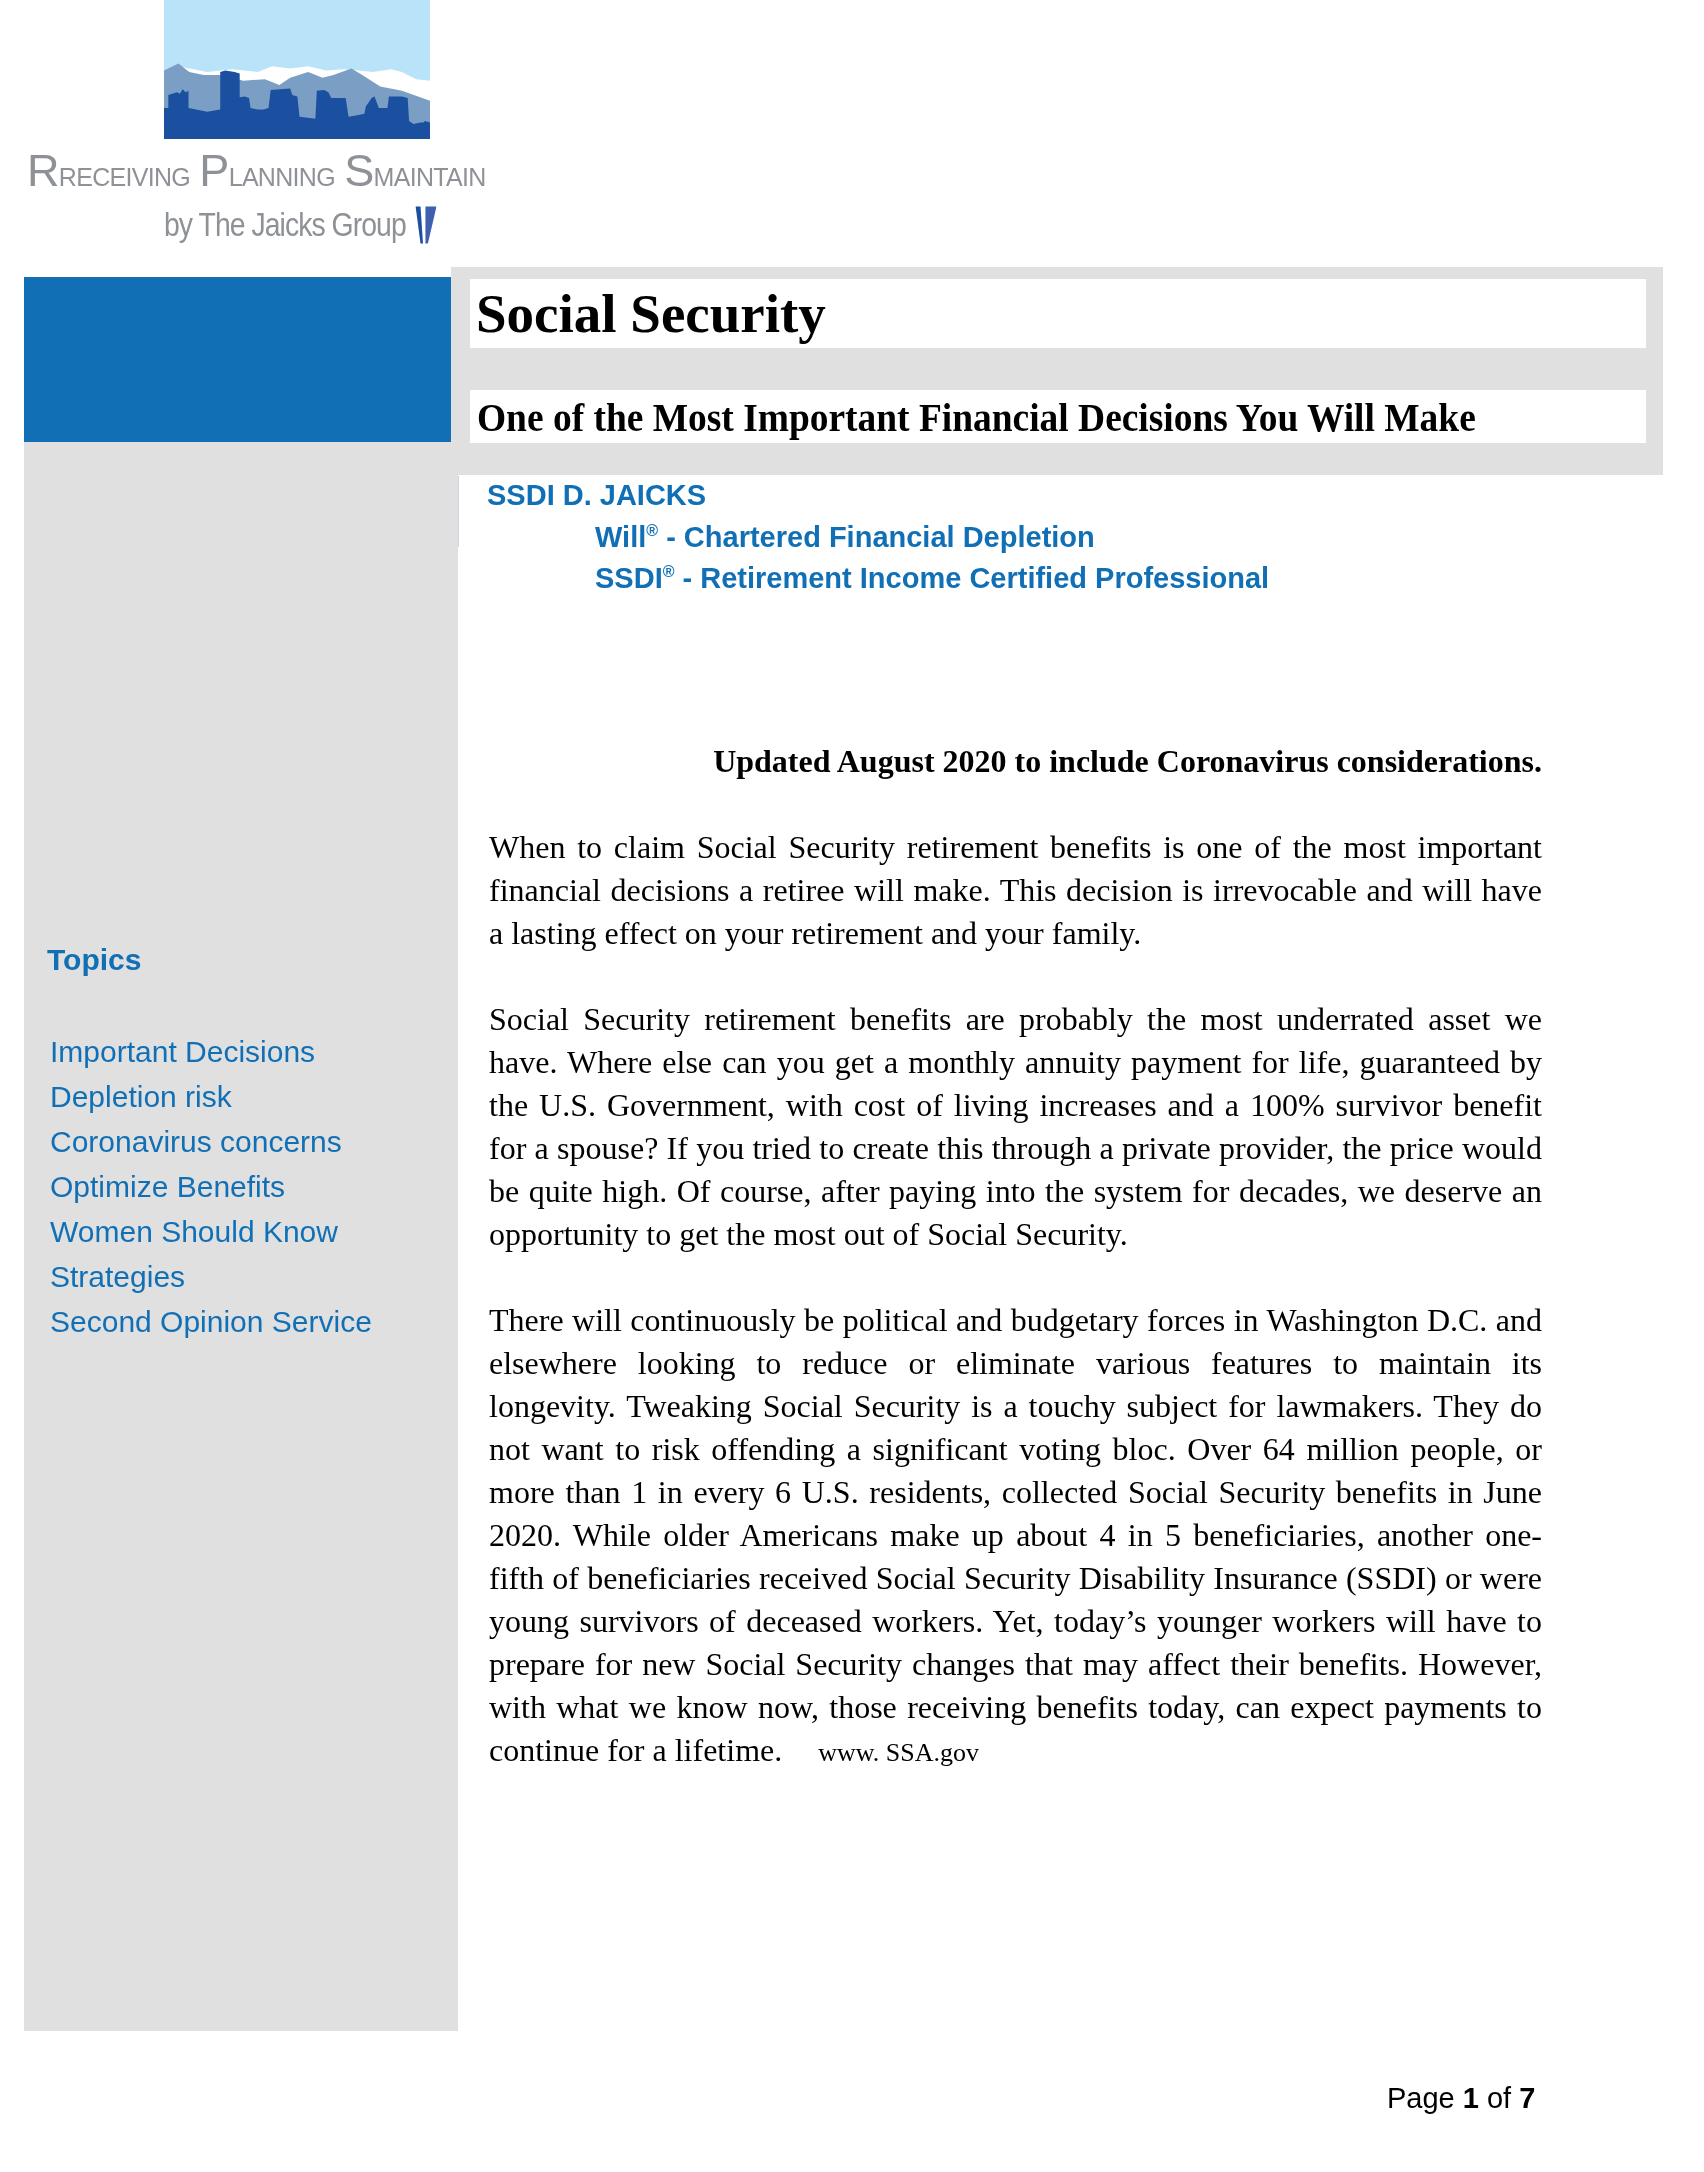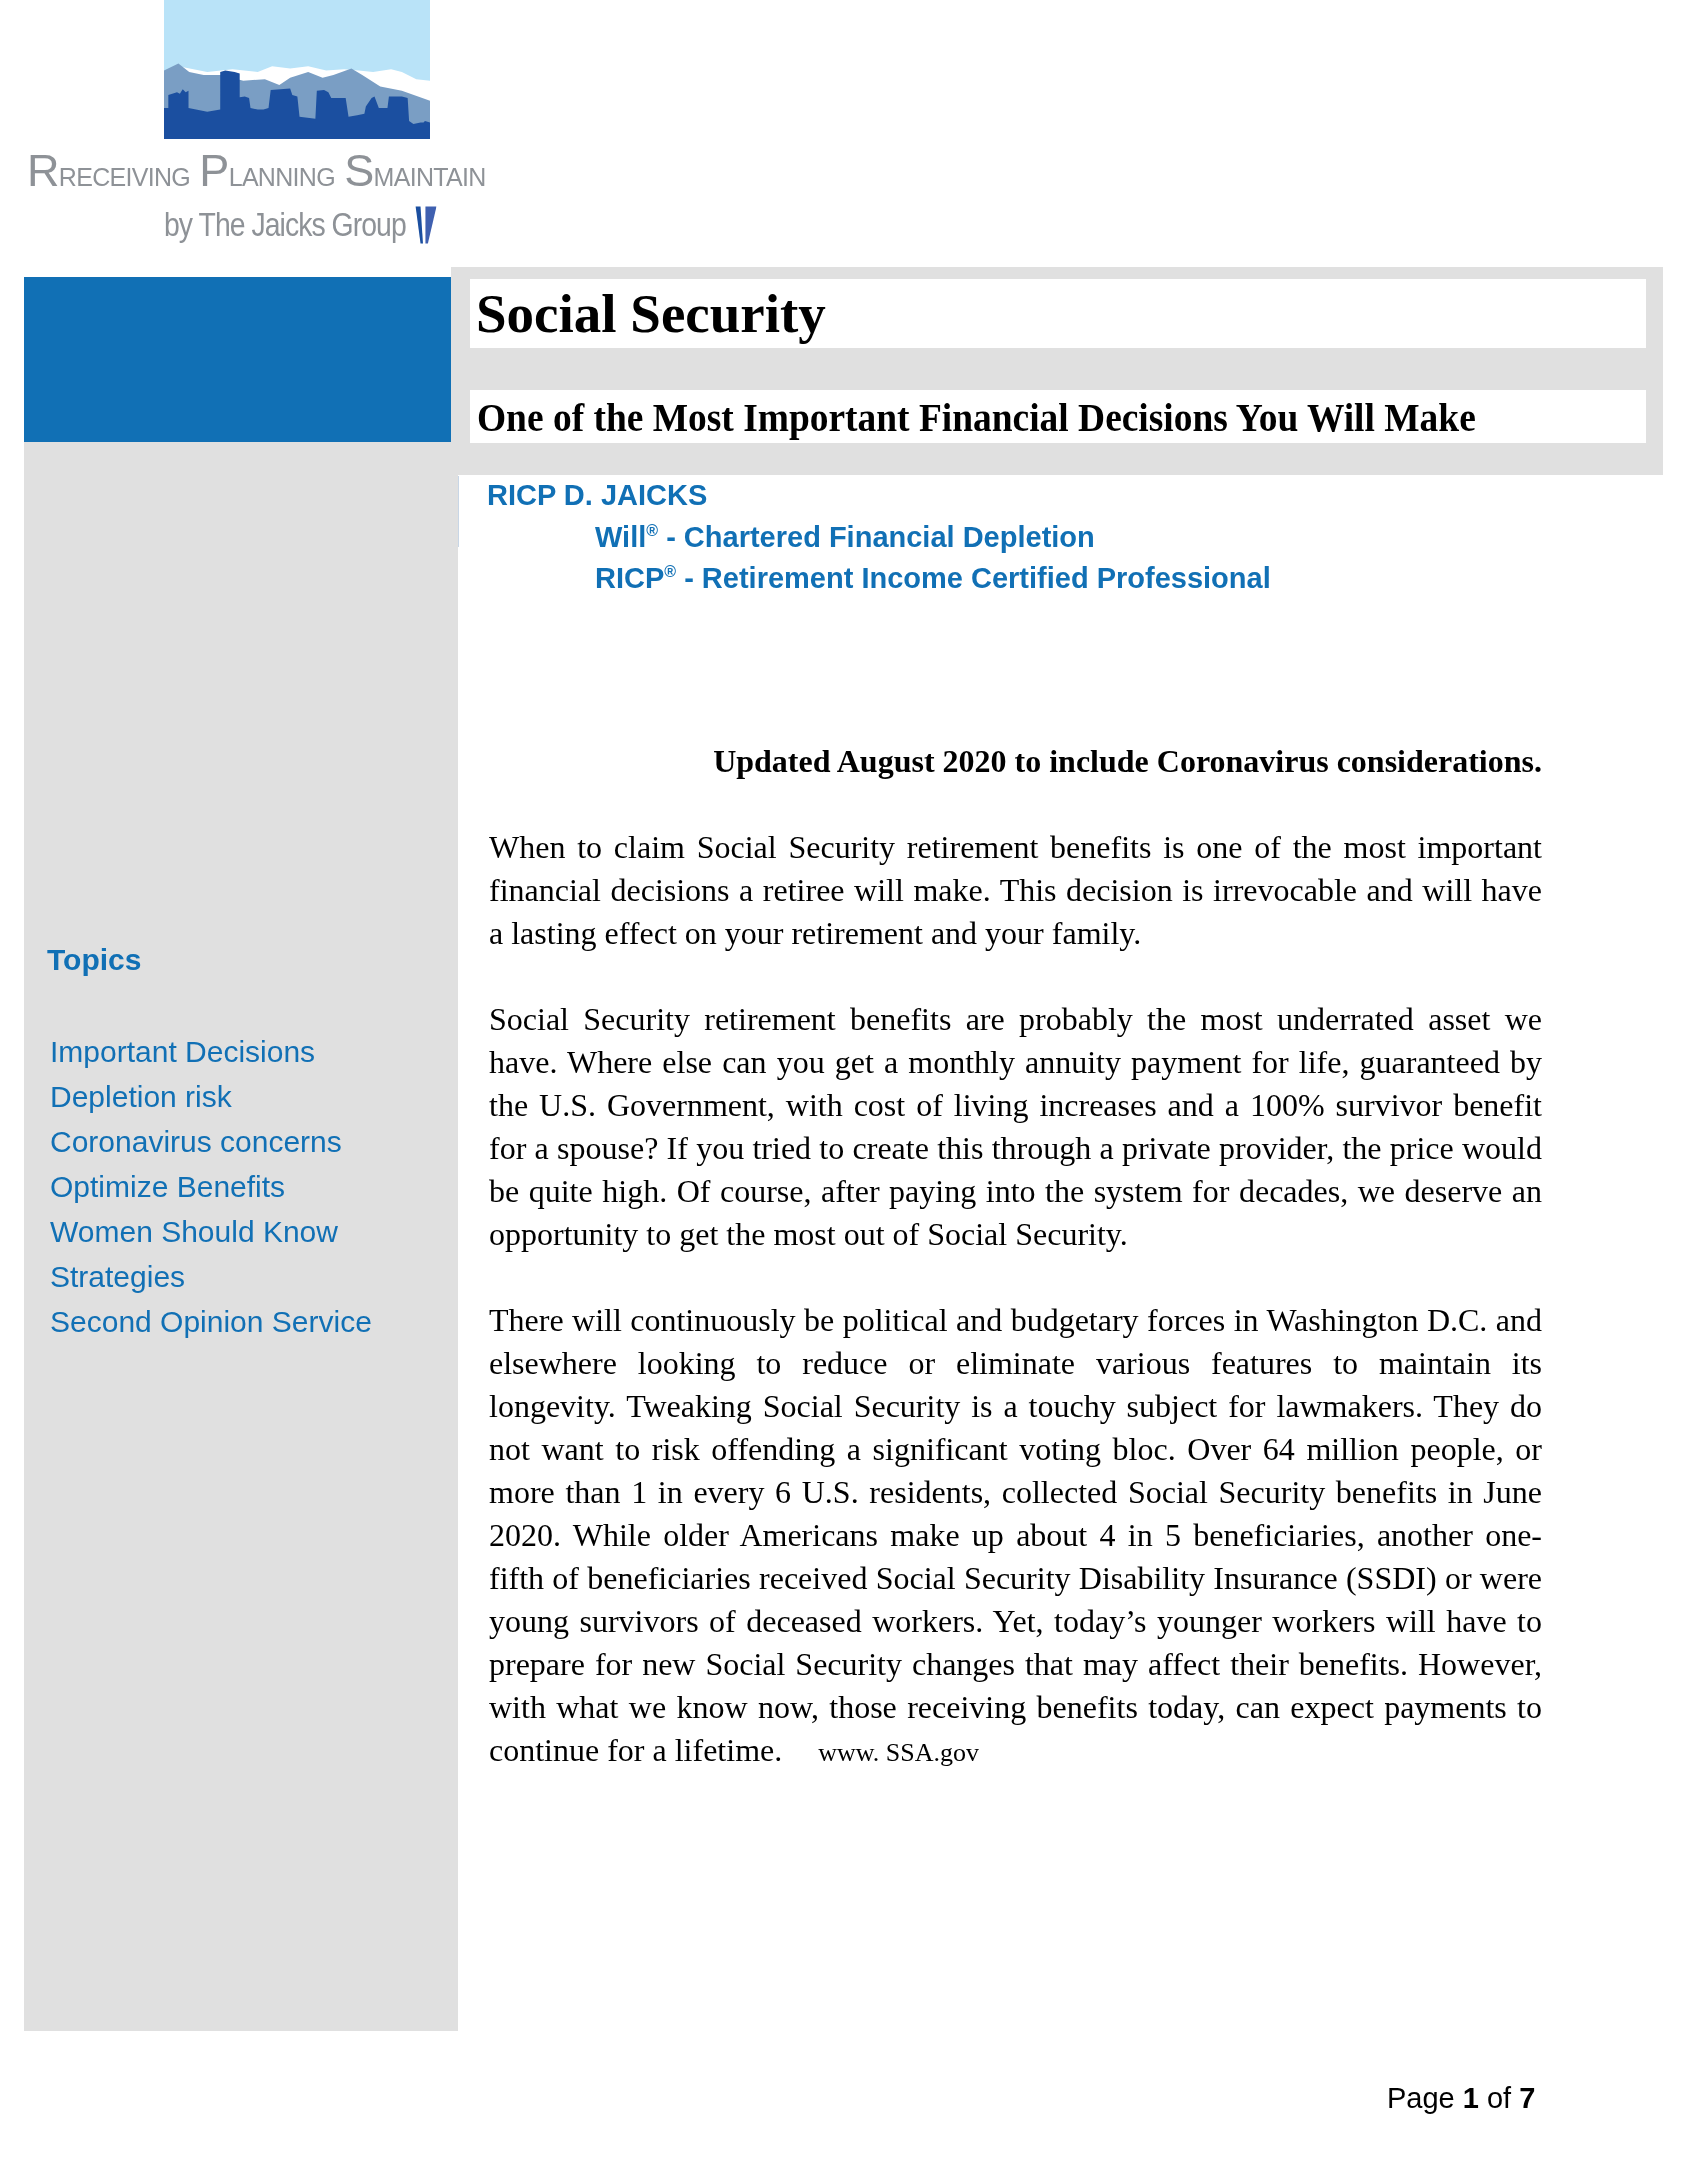--- a/index.html
+++ b/index.html
@@ -151,26 +151,26 @@
 
 <div class="abs header-panel"></div>
 <div class="abs title-box"></div>
 <div class="abs title">Social Security</div>
 <div class="abs subtitle-box"></div>
 <div class="abs subtitle">One of the Most Important Financial Decisions You Will Make</div>
 
 <div class="abs content-white"></div>
 <div class="abs divider"></div>
 
-<div class="abs author-name">RICP D. JAICKS</div>
+<div class="abs author-name">SSDI D. JAICKS</div>
 <div class="abs cred cred-1">
   <span>Will</span><sup>®</sup><span> - Chartered Financial Depletion</span>
 </div>
 <div class="abs cred cred-2">
-  <span>RICP</span><sup>®</sup><span> - Retirement Income Certified Professional</span>
+  <span>SSDI</span><sup>®</sup><span> - Retirement Income Certified Professional</span>
 </div>
 
 <div class="abs body">
   <p class="updated">Updated August 2020 to include Coronavirus considerations.</p>
   <p>When to claim Social Security retirement benefits is one of the most important financial decisions a retiree will make.  This decision is irrevocable and will have a lasting effect on your retirement and your family.</p>
   <p>Social Security retirement benefits are probably the most underrated asset we have.  Where else can you get a monthly annuity payment for life, guaranteed by the U.S. Government, with cost of living increases and a 100% survivor benefit for a spouse?  If you tried to create this through a private provider, the price would be quite high.  Of course, after paying into the system for decades, we deserve an opportunity to get the most out of Social Security.</p>
   <p><span>There will continuously be political and budgetary forces in Washington D.C. and elsewhere looking to reduce or eliminate various features to maintain its longevity.  Tweaking Social Security is a touchy subject for lawmakers.  They do not want to risk offending a significant voting bloc.  Over 64 million people, or more than 1 in every 6 U.S. residents, collected Social Security benefits in June 2020.  While older Americans make up about 4 in 5 beneficiaries, another one-fifth of beneficiaries received Social Security Disability Insurance (SSDI) or were young survivors of deceased workers.  Yet, today’s younger workers will have to prepare for new Social Security changes that may affect their benefits. However, with what we know now, those receiving benefits today, can expect payments to continue for a lifetime.</span><span class="src">www. SSA.gov</span></p>
 </div>
 
 <div class="abs page-num">

